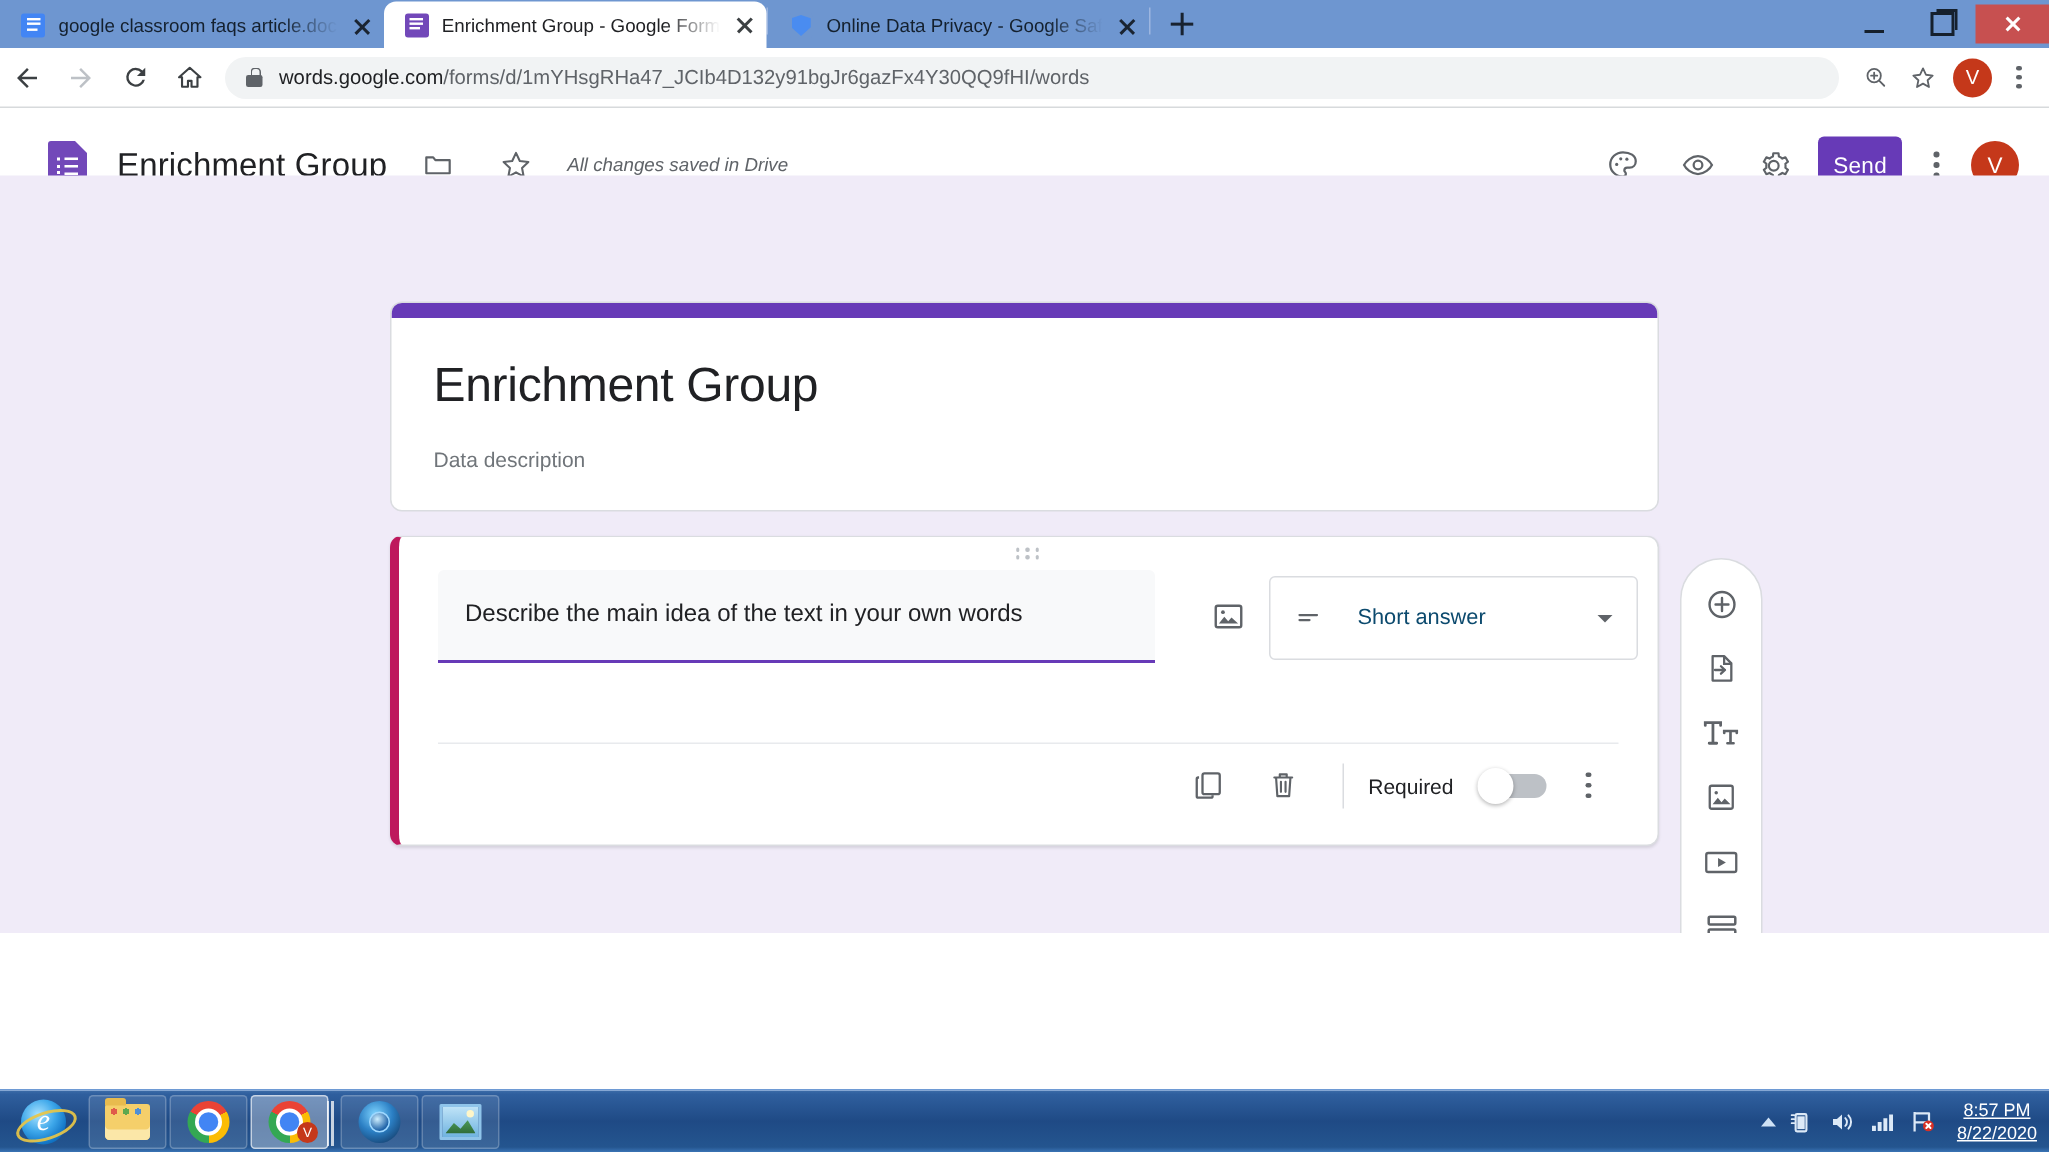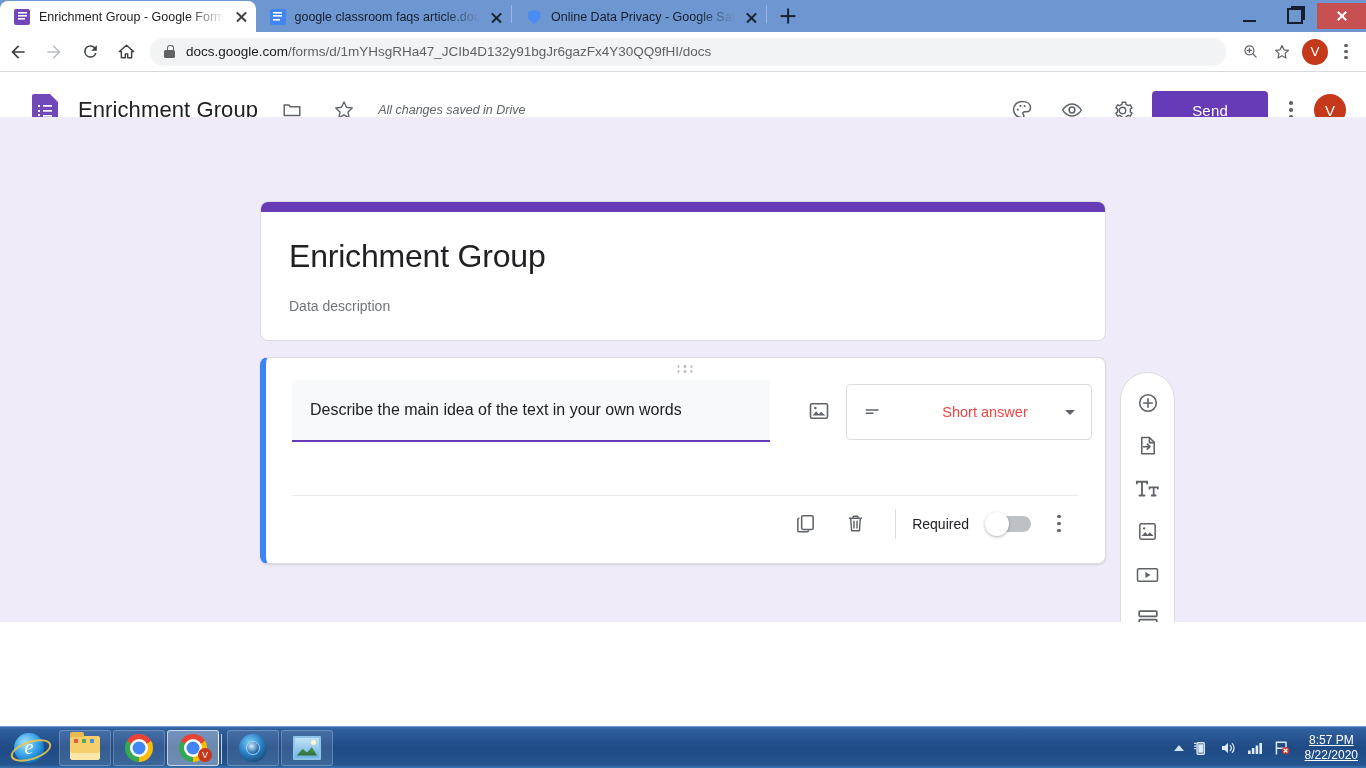--- a/index.html
+++ b/index.html
@@ -178,21 +178,21 @@
   }
   .hdr-icon { width: 40px; height: 40px; display:flex;align-items:center;justify-content:center;cursor:pointer; flex:none;}
   .saved-note {
     font-size: 12.5px; color: #5f6368; font-style: italic; margin-left: 14px; white-space: nowrap;
   }
   .hdr-spacer { flex: 1; }
   .hdr-right { display: flex; align-items: center; gap: 10px; }
   .hdr-icon-lg { width: 40px; height: 40px; display:flex;align-items:center;justify-content:center;cursor:pointer;border-radius:50%; }
   .send-btn {
     background: #673ab7; color: #fff; border: none; border-radius: 4px;
-    height: 38px; padding: 0 40px; font-size: 15px; font-weight: 500;
+    height: 38px; padding: 0 10px; font-size: 15px; font-weight: 500;
     font-family: inherit; cursor: pointer; letter-spacing: .2px;
   }
   .hdr-kebab { width: 26px; height: 40px; display:flex;flex-direction:column;align-items:center;justify-content:center;gap:3.6px;cursor:pointer; }
   .hdr-kebab i { width: 3.6px; height: 3.6px; border-radius: 50%; background: #5f6368; display:block; }
   .user-av {
     width: 32px; height: 32px; border-radius: 50%; background: #c5381a;
     color: #fff; font-size: 15px; display:flex;align-items:center;justify-content:center; cursor: pointer;
   }
 
   
@@ -224,24 +224,23 @@
   .title-card-bar { height: 10px; background: #673ab7; }
   .title-card-body { padding: 24px 28px 26px; }
   .form-heading {
     font-size: 32px; font-weight: 400; color: #202124; letter-spacing: -0.2px;
     line-height: 1.25;
   }
   .form-desc { font-size: 14px; color: #70757a; margin-top: 22px; }
 
   .q-card {
     margin-top: 16px; position: relative;
-    border-left: 6px solid #3b82f6;
+    border-left: 6px solid #be185d;
     padding: 22px 26px 12px;
     box-shadow: 0 1px 2px rgba(60,64,67,.15);
-    text-align: center;
   }
   .drag-dots {
     position: absolute; left: 50%; top: 7px; transform: translateX(-50%);
     display: grid; grid-template-columns: repeat(3, 4px); gap: 2.5px;
   }
   .drag-dots i { width: 2.6px; height: 2.6px; background: #bdc1c6; border-radius: 50%; display:block;}
 
   .q-row { display: flex; align-items: flex-start; gap: 0; }
   .q-title-wrap { width: 478px; flex: none; }
   .q-title-input {
@@ -251,21 +250,21 @@
     border-bottom: 2px solid #673ab7;
     border-radius: 4px 4px 0 0;
     cursor: text;
   }
   .q-img-btn { width: 46px; height: 46px; margin: 8px 4px 0 26px; display:flex;align-items:center;justify-content:center;cursor:pointer;flex:none;}
   .q-type {
     width: 246px; height: 56px; flex: none; margin-top: 4px;
     border: 1px solid #dadce0; border-radius: 4px;
     display: flex; align-items: center; padding: 0 16px; cursor: pointer;
   }
-  .q-type-label { font-size: 14.5px; color: #ef4444; margin-left: 22px; flex: 1; }
+  .q-type-label { font-size: 14.5px; color: #0c4a6e; margin-left: 22px; flex: 1; }
   .caret { width: 0; height: 0; border-left: 5px solid transparent; border-right: 5px solid transparent; border-top: 5px solid #5f6368; }
 
   .answer-line {
     margin-top: 26px; width: 398px;
     font-size: 14.5px; color: #80868b;
     padding-bottom: 9px;
     border-bottom: 1px dotted #bdc1c6;
   }
 
   .q-footer {
@@ -387,28 +386,28 @@
   }
   .tray { margin-left: auto; display: flex; align-items: center; padding-right: 8px; gap: 7px; }
   .tray-arrow { width: 0; height: 0; border-left: 5px solid transparent; border-right: 5px solid transparent; border-bottom: 6px solid #cfe2f5; cursor: pointer; }
   .tray-ico { width: 20px; height: 22px; display:flex;align-items:center;justify-content:center;cursor:pointer;}
   .clock { color: #fff; font-size: 12px; line-height: 15px; text-align: center; cursor: pointer; padding-left: 6px; text-decoration: underline; }
 </style>
 </head>
 <body>
 
 <div class="tabstrip">
+  <div class="tab inactive">
+    <span class="tab-favicon fav-docs"></span>
+    <span class="tab-title">google classroom faqs article.doc</span>
+    <span class="tab-close"></span>
+  </div>
   <div class="tab active">
     <span class="tab-favicon fav-forms"></span>
     <span class="tab-title">Enrichment Group - Google Form</span>
-    <span class="tab-close"></span>
-  </div>
-  <div class="tab inactive">
-    <span class="tab-favicon fav-docs"></span>
-    <span class="tab-title">google classroom faqs article.doc</span>
     <span class="tab-close"></span>
   </div>
   <div class="tab-sep"></div>
   <div class="tab inactive">
     <span class="tab-favicon fav-safety"></span>
     <span class="tab-title">Online Data Privacy - Google Saf</span>
     <span class="tab-close"></span>
   </div>
   <div class="tab-sep"></div>
   <div class="newtab"></div>
@@ -435,21 +434,21 @@
         <path d="M17.65 6.35A7.95 7.95 0 0 0 12 4a8 8 0 1 0 7.73 10h-2.08A6 6 0 1 1 12 6c1.66 0 3.14.69 4.22 1.78L13 11h7V4z" fill="#3c4043"></path>
       </svg>
   </div>
   <div class="navbtn">
     <svg width="19" height="19" viewBox="0 0 24 24">
         <path d="M12 4 3 12h2.5v8h5v-5h3v5h5v-8H21z" fill="none" stroke="#3c4043" stroke-width="1.8" stroke-linejoin="round"></path>
       </svg>
   </div>
   <div class="omnibox">
     <span class="lock"></span>
-    <span class="url"><span>docs.google.com</span><span class="dim">/forms/d/1mYHsgRHa47_JCIb4D132y91bgJr6gazFx4Y30QQ9fHI/docs</span></span>
+    <span class="url"><span>words.google.com</span><span class="dim">/forms/d/1mYHsgRHa47_JCIb4D132y91bgJr6gazFx4Y30QQ9fHI/words</span></span>
   </div>
   <div class="tb-right">
     <div class="tb-icon">
       <svg width="17" height="17" viewBox="0 0 24 24">
           <circle cx="10.5" cy="10.5" r="6.3" fill="none" stroke="#5f6368" stroke-width="1.7"></circle>
           <path d="M15.2 15.2 20 20M7.6 10.5h5.8M10.5 7.6v5.8" stroke="#5f6368" stroke-width="1.7" stroke-linecap="round"></path>
         </svg>
     </div>
     <div class="tb-icon">
       <svg width="18" height="18" viewBox="0 0 24 24">

